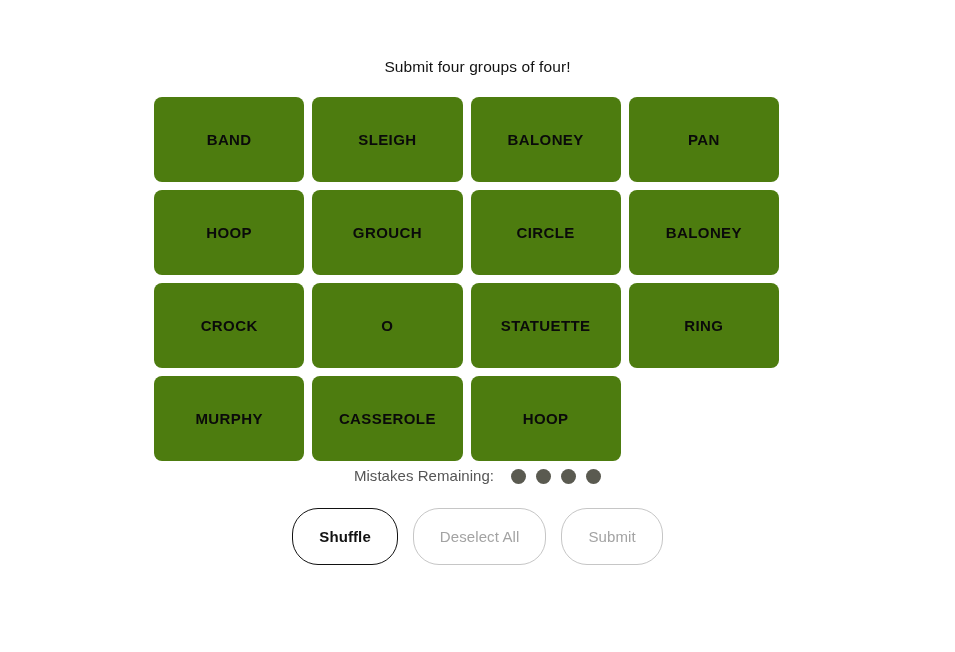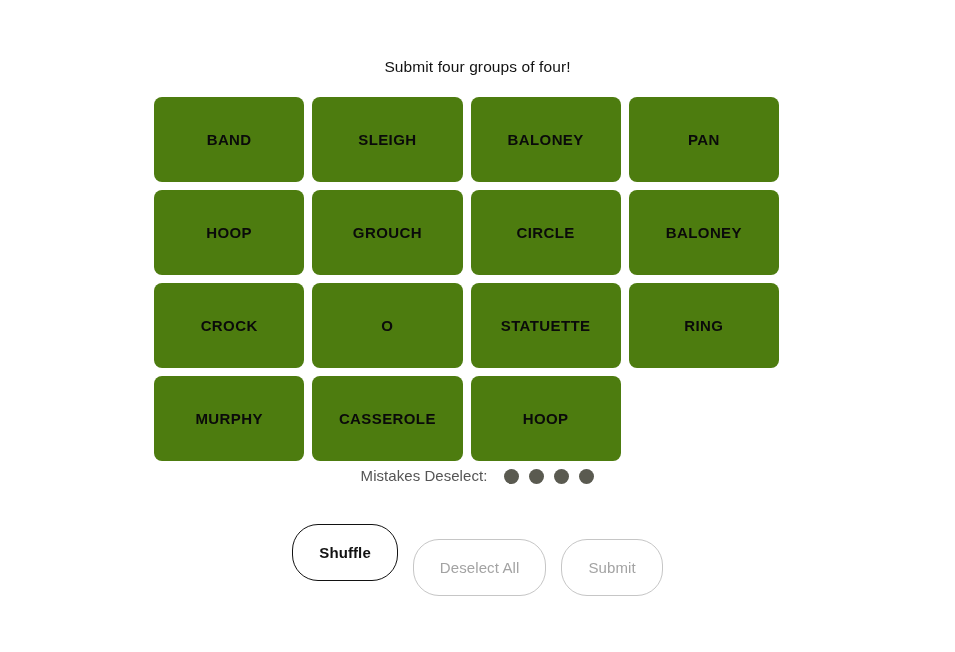--- a/index.html
+++ b/index.html
@@ -127,21 +127,20 @@
     cursor: pointer;
     letter-spacing: 0.1px;
   }
   .btn.disabled {
     border: 1.3px solid #c6c6c6;
     color: #a3a3a3;
     font-size: 15px;
     font-weight: normal;
     cursor: default;
     letter-spacing: 0.1px;
-    margin-top: 31px;
   }
 </style>
 </head>
 <body>
 
 <div class="page">
 
   <div class="title">Submit four groups of four!</div>
 
   <div class="grid">
@@ -186,21 +185,21 @@
     </div>
     <div class="tile">
       <span class="tile-label">CASSEROLE</span>
     </div>
     <div class="tile">
       <span class="tile-label">HOOP</span>
     </div>
   </div>
 
   <div class="mistakes-row">
-    <span class="mistakes-label">Mistakes Deselect:</span>
+    <span class="mistakes-label">Mistakes Remaining:</span>
     <span class="dots">
         <span class="dot" style="background: rgb(90, 90, 80);"></span>
         <span class="dot" style="background: rgb(90, 90, 80);"></span>
         <span class="dot" style="background: rgb(90, 90, 80);"></span>
         <span class="dot" style="background: rgb(90, 90, 80);"></span>
       </span>
   </div>
 
   <div class="buttons">
     <div class="btn active">Shuffle</div>

